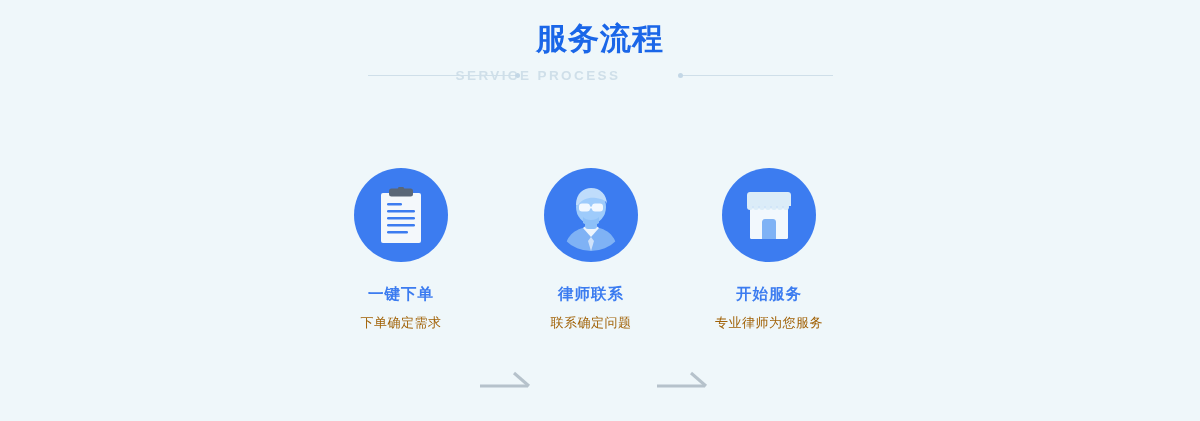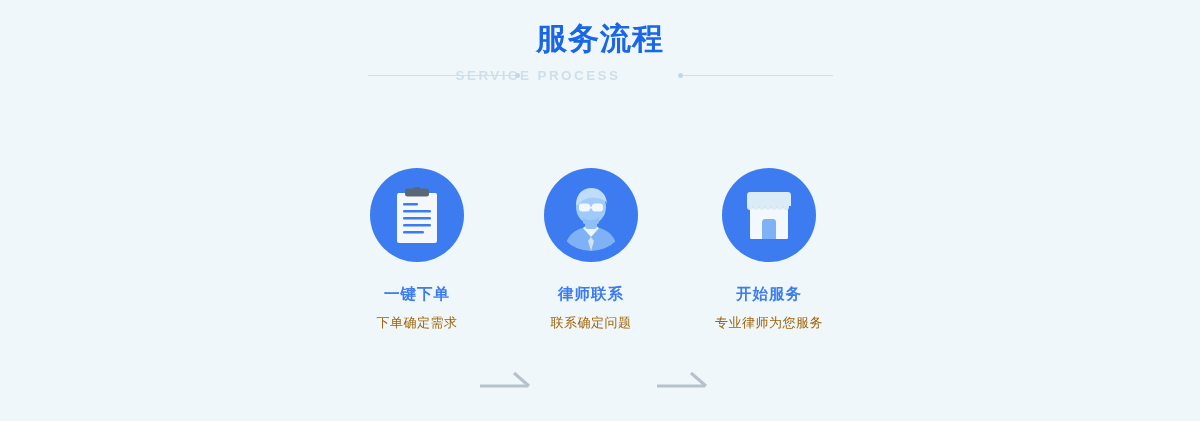--- a/index.html
+++ b/index.html
@@ -85,21 +85,21 @@
     top: 168px;
     width: 1200px;
     height: 170px;
   }
   .step {
     position: absolute;
     top: 0;
     width: 180px;
     text-align: center;
   }
-  .step-1 { left: 327px; }
+  .step-1 { left: 311px; }
   .step-2 { left: 501px; }
   .step-3 { left: 679px; }
 
   .step-circle {
     width: 94px;
     height: 94px;
     border-radius: 50%;
     background: #3c7cf0;
     margin: 0 auto;
     position: relative;

